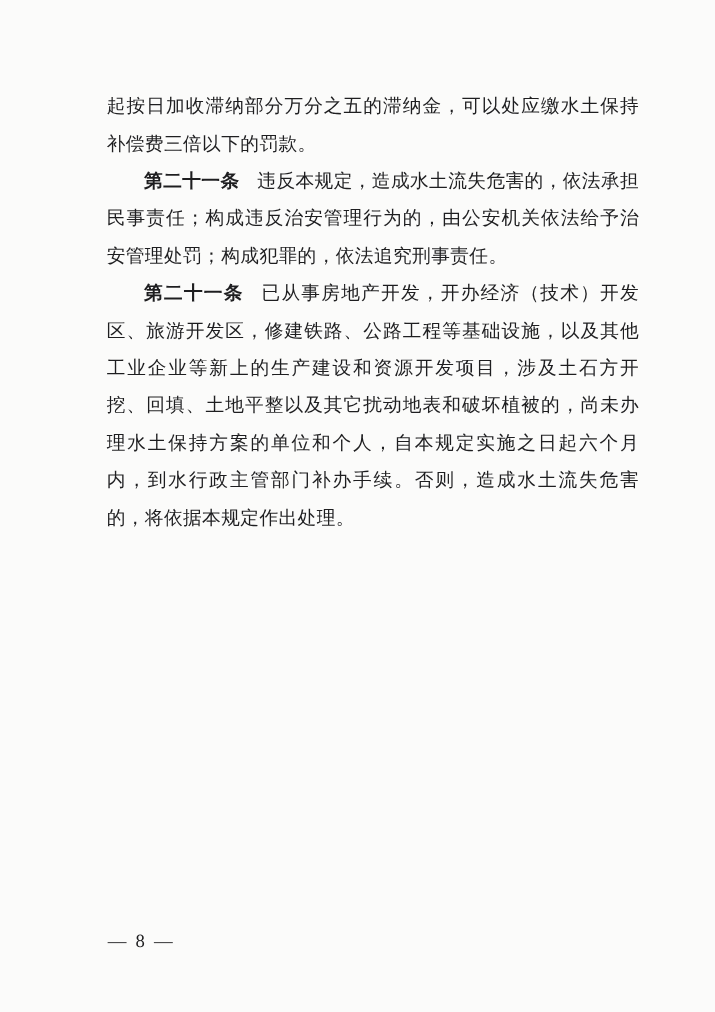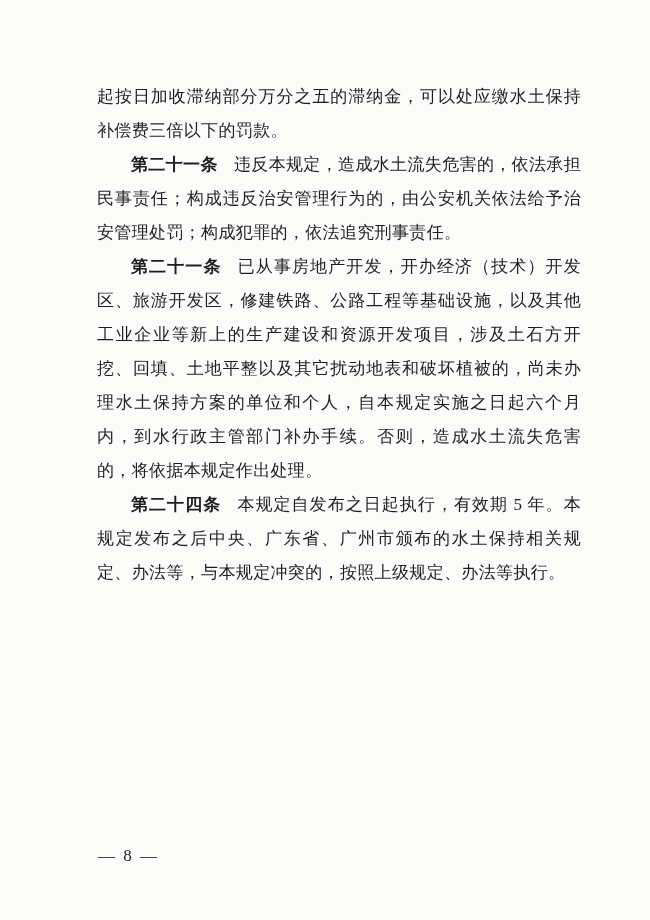--- a/index.html
+++ b/index.html
@@ -57,21 +57,20 @@
 
   <div class="content">
 
     <p class="para no-indent"><span>起按日加收滞纳部分万分之五的滞纳金，可以处应缴水土保持补偿费三倍以下的罚款。</span></p>
 
     <p class="para"><span class="lead">第二十一条</span><span>违反本规定，造成水土流失危害的，依法承担民事责任；构成违反治安管理行为的，由公安机关依法给予治安管理处罚；构成犯罪的，依法追究刑事责任。</span></p>
 
 
     <p class="para"><span class="lead">第二十一条</span><span>已从事房地产开发，开办经济（技术）开发区、旅游开发区，修建铁路、公路工程等基础设施，以及其他工业企业等新上的生产建设和资源开发项目，涉及土石方开挖、回填、土地平整以及其它扰动地表和破坏植被的，尚未办理水土保持方案的单位和个人，自本规定实施之日起六个月内，到水行政主管部门补办手续。否则，造成水土流失危害的，将依据本规定作出处理。</span></p>
 
-    <p class="para"><span class="lead">第二十四条</span><span>本规定自发布之日起执行，有效期 5 年。本规定发布之后中央、广东省、广州市颁布的水土保持相关规定、办法等，与本规定冲突的，按照上级规定、办法等执行。</span></p>
 
   </div>
 
   <div class="footer">
     <span>— 8 —</span>
   </div>
 
 </div>
 
 </body></html>

